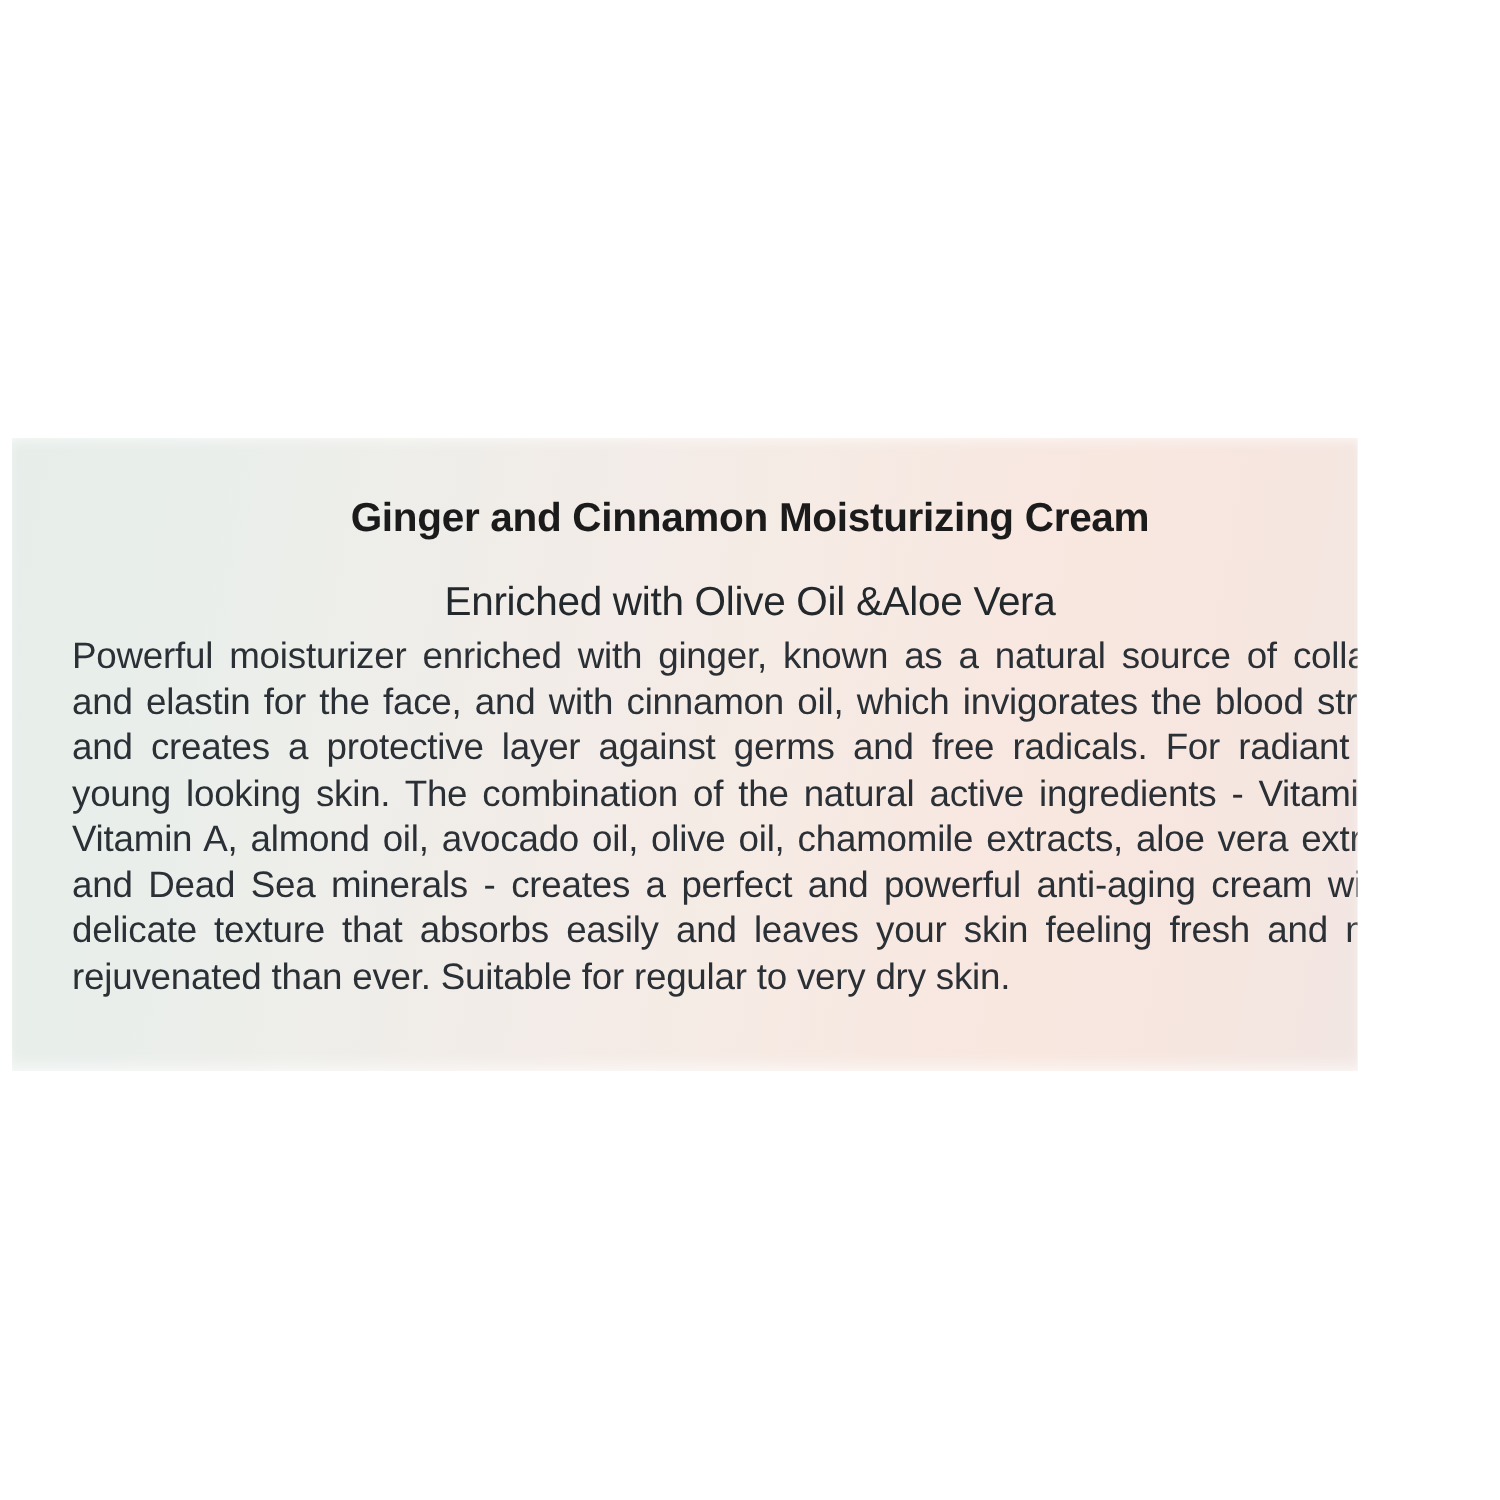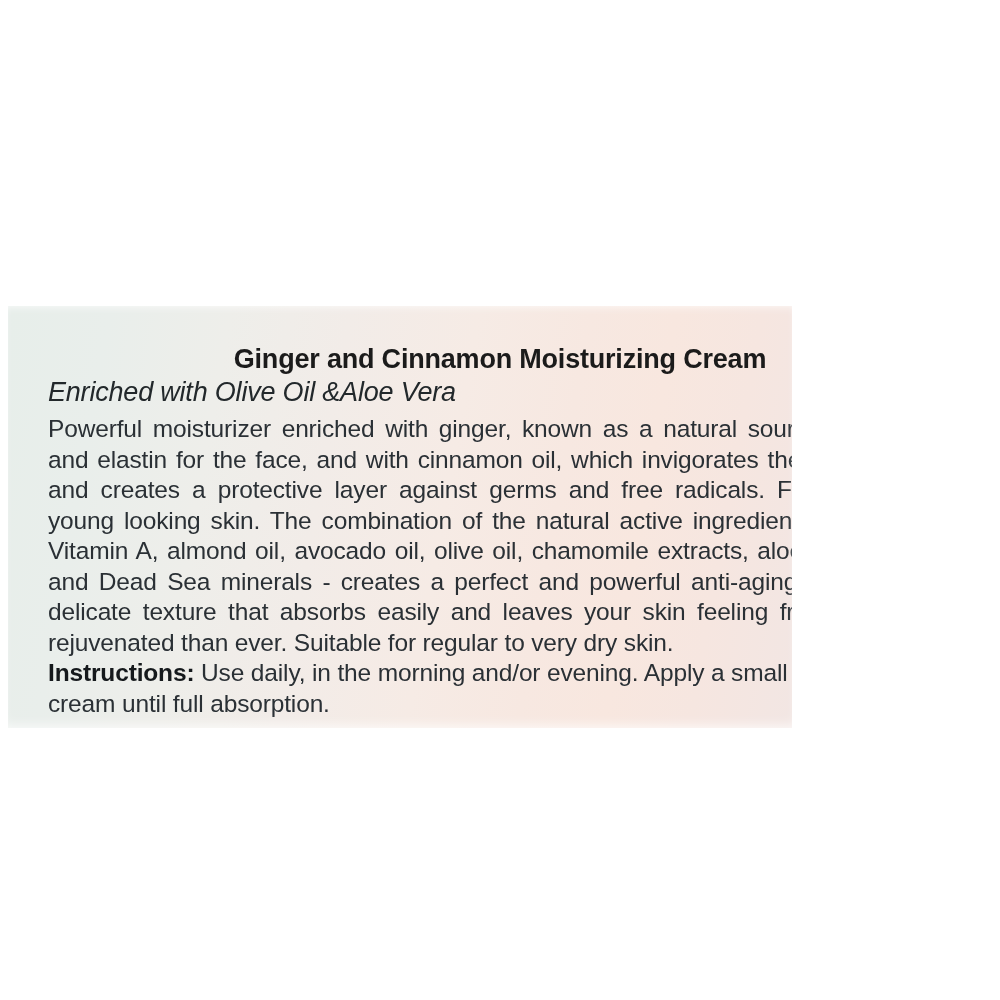--- a/index.html
+++ b/index.html
@@ -7,22 +7,22 @@
     padding: 0;
     width: 1000px;
     height: 1000px;
     background: #ffffff;
     font-family: "Liberation Sans", sans-serif;
   }
 
   #label-panel {
     position: absolute;
     left: 8px;
-    top: 306px;
-    width: 784px;
+    top: 292px;
+    width: 897px;
     height: 422px;
     
     background:
       linear-gradient(100deg,
         #e7eeea 0%,
         #e9eeeb 12%,
         #eeeeea 26%,
         #f2ece8 40%,
         #f6ebe5 55%,
         #f7e8e1 68%,
@@ -42,27 +42,26 @@
   .title {
     text-align: center;
     font-weight: bold;
     font-size: 27px;
     line-height: 1.18;
     color: #1b1b1b;
     letter-spacing: -0.2px;
   }
 
   .subtitle {
-    text-align: left;
+    text-align: center;
     font-size: 27px;
     line-height: 1.2;
     color: #22282b;
-    margin-top: 0;
+    margin-top: 23px;
     letter-spacing: -0.2px;
-    font-style: italic;
   }
 
   .body-copy {
     margin-top: 6px;
     font-size: 24.5px;
     line-height: 1.245;
     color: #2a3035;
     text-align: justify;
     text-justify: inter-word;
     letter-spacing: -0.15px;
@@ -99,19 +98,16 @@
 
 <div id="label-panel">
   <div id="label-inner">
 
     <div class="title">Ginger and Cinnamon Moisturizing Cream</div>
 
     <div class="subtitle">Enriched with Olive Oil &amp;Aloe Vera</div>
 
     <div class="body-copy">Powerful moisturizer enriched with ginger, known as a natural source of collagen and elastin for the face, and with cinnamon oil, which invigorates the blood stream and creates a protective layer against germs and free radicals.   For radiant and young looking skin. The combination of the natural active ingredients - Vitamin E, Vitamin A, almond oil, avocado oil, olive oil, chamomile extracts, aloe vera extracts and Dead Sea minerals - creates a perfect and powerful anti-aging cream with a delicate texture that absorbs easily and leaves your skin feeling fresh and more rejuvenated than ever. Suitable for regular to very dry skin.</div>
 
-    <div class="instructions">
-      <b>Instructions:</b><span> Use daily, in the morning and/or evening. Apply a small amount of cream until full absorption.</span>
-    </div>
 
   </div>
   <div id="panel-fade"></div>
 </div>
 
 </body></html>

